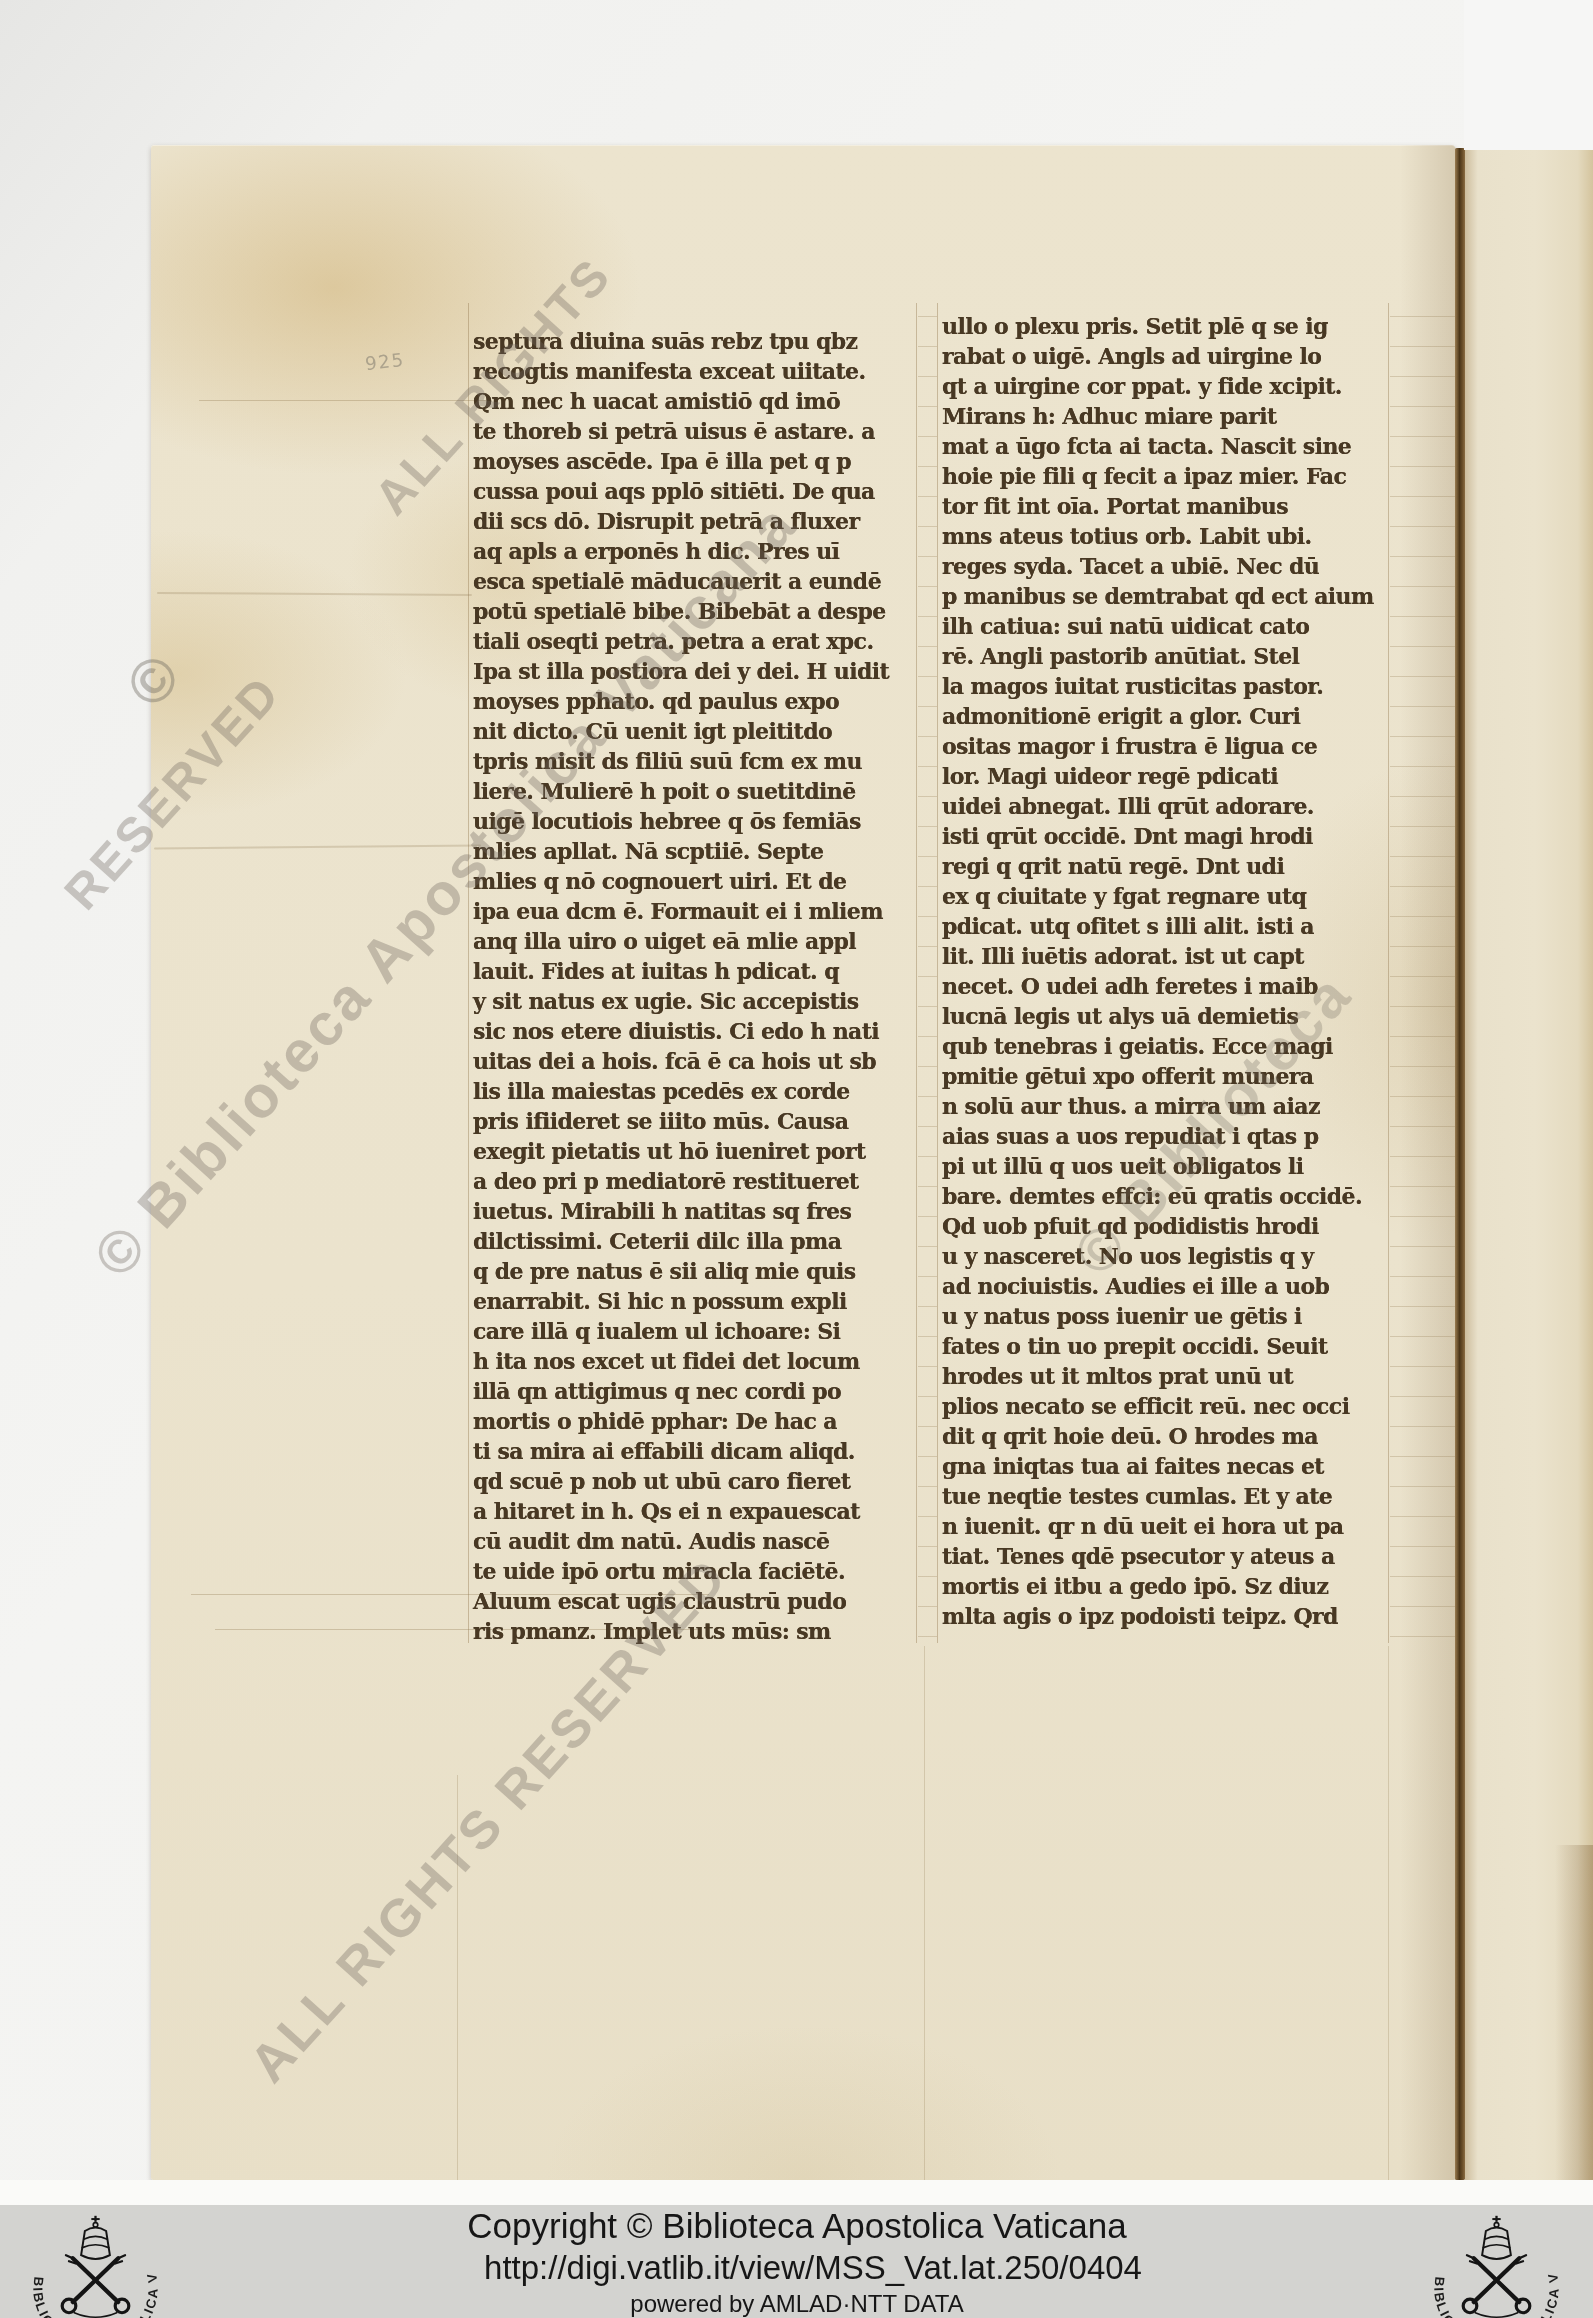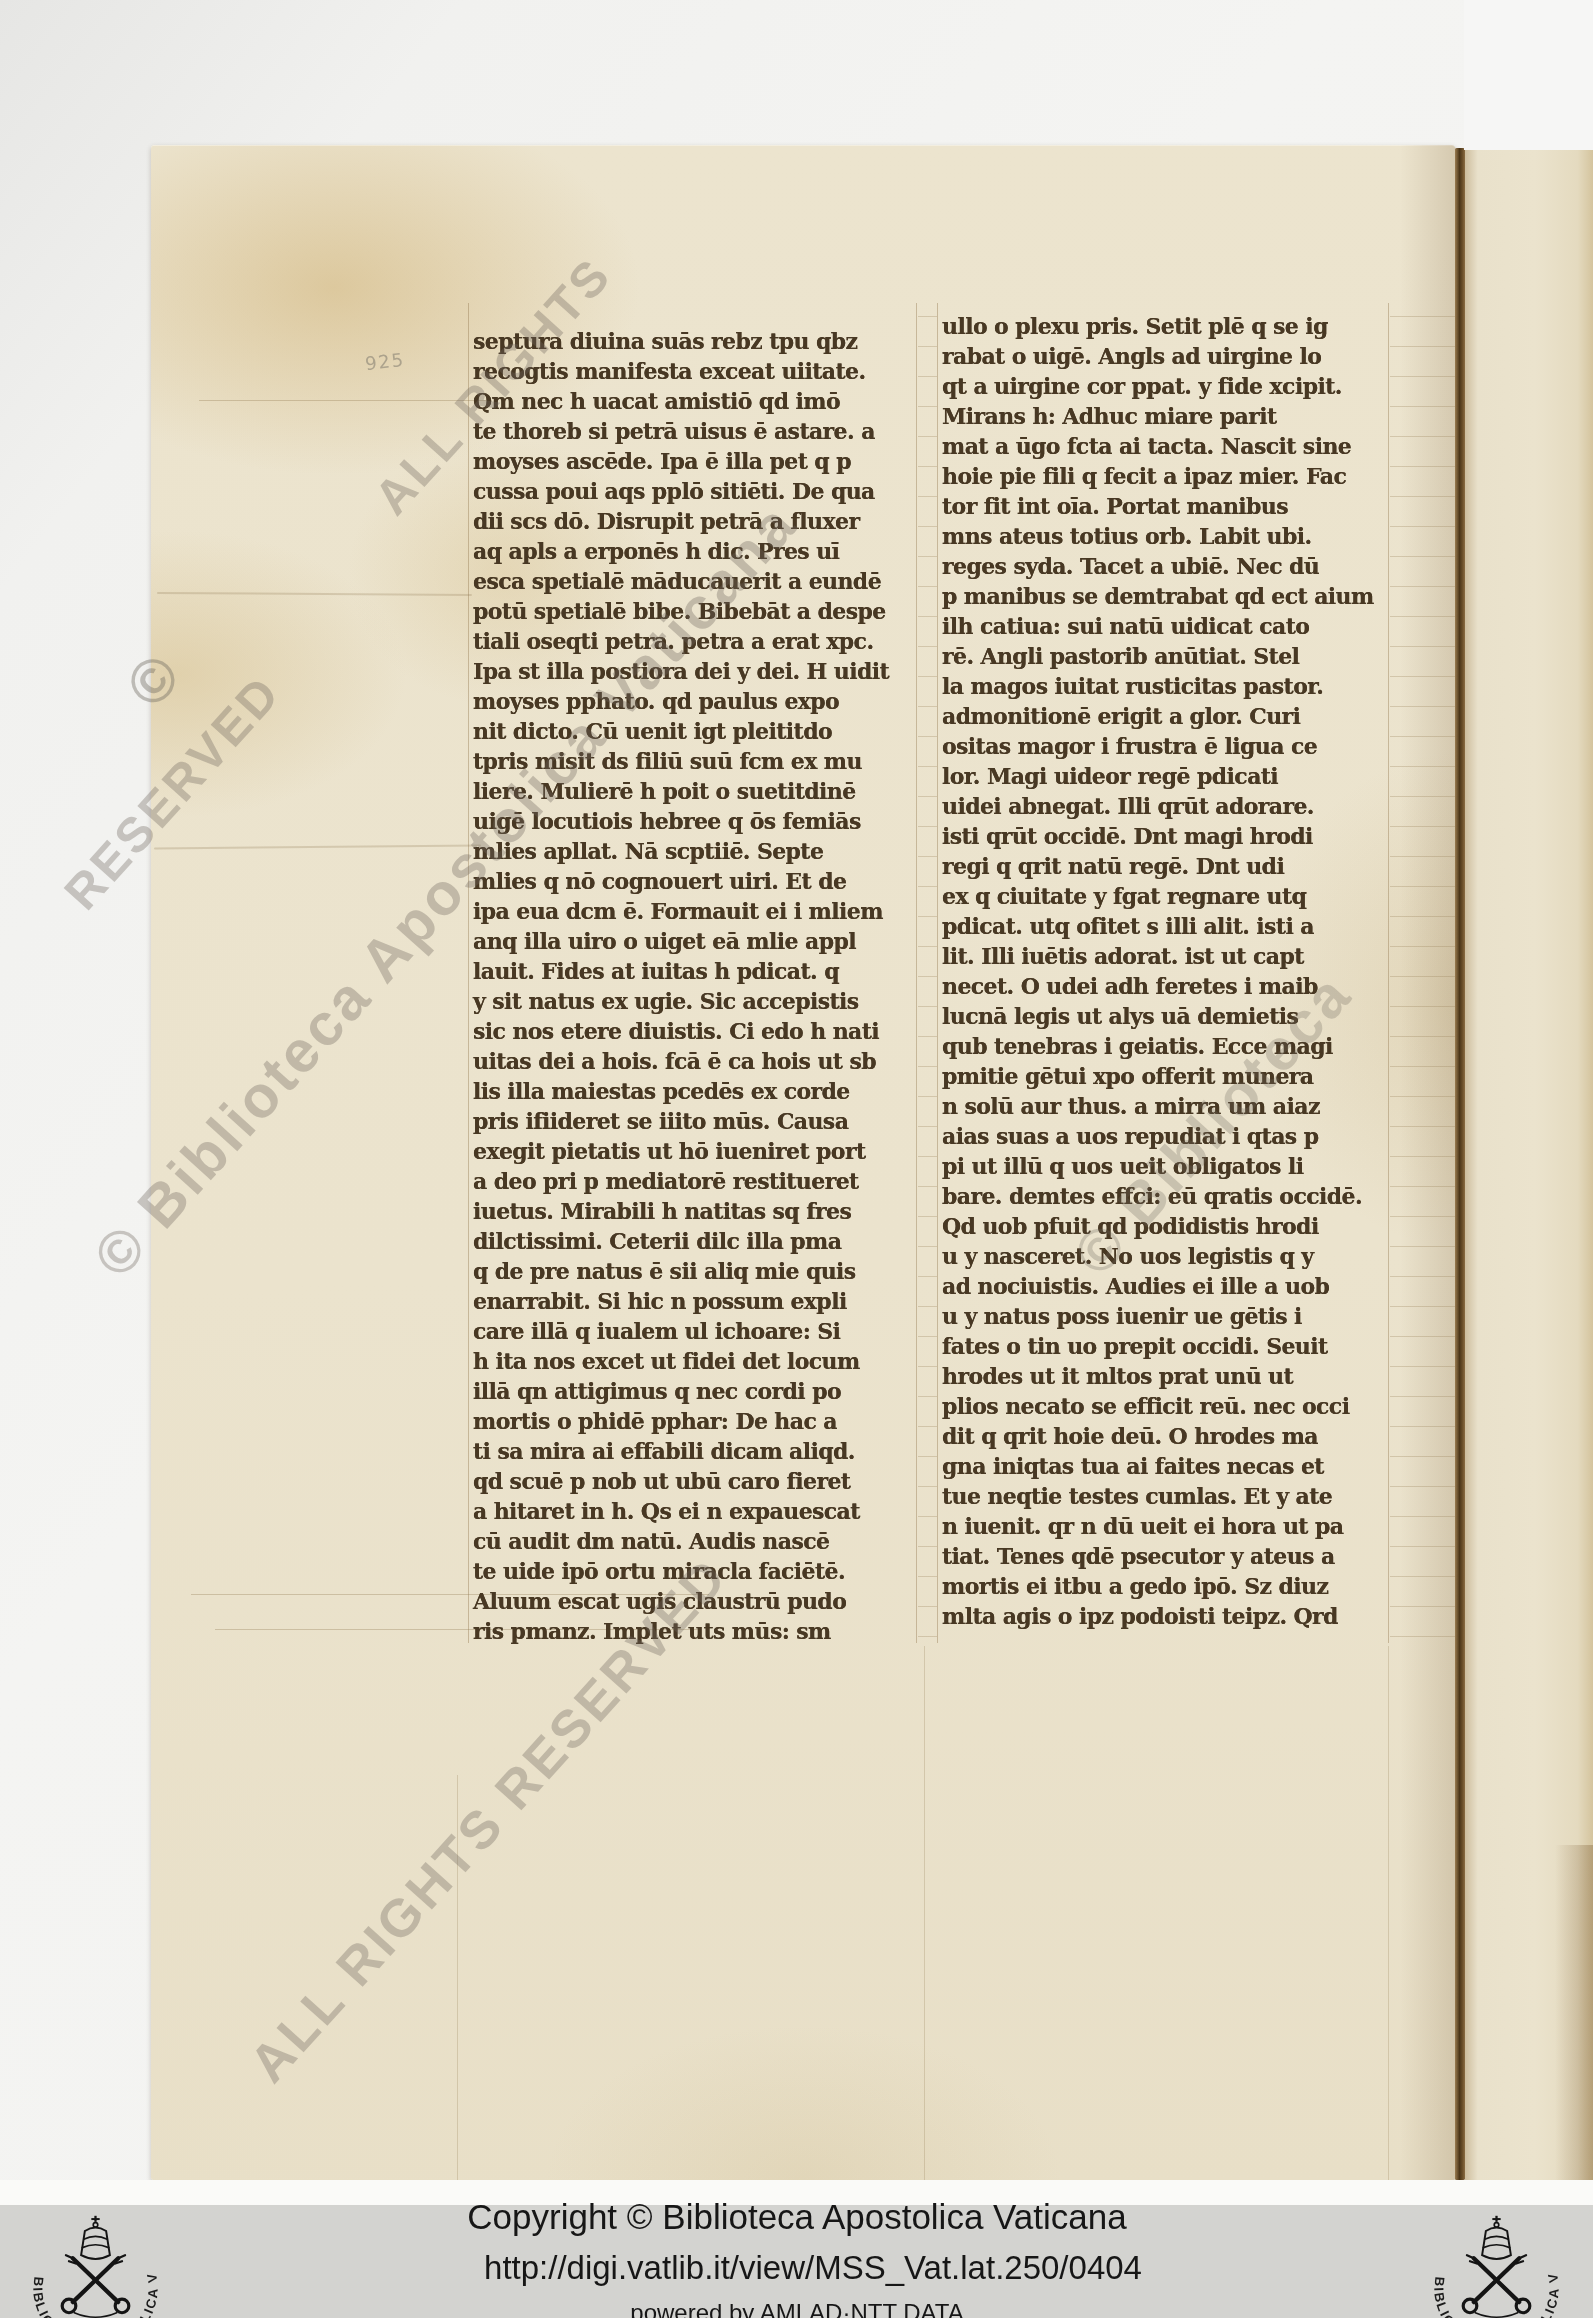--- a/index.html
+++ b/index.html
@@ -75,21 +75,21 @@
   .edge-ink{position:absolute;left:1582px;top:478px;width:5.6px;height:8px;background:transparent;
     box-shadow:2.4px 0 0 0.8px #4a3а26, 2.4px 0 0 0.8px #4a3a26, 1.6px 76px 0 0 #46361f,4px 167px 0 0.8px #46361f,
       0.8px 263px 0 0 #4f3d24,3.2px 374px 0 0.8px #42321c,1.6px 510px 0 0 #46361f,4.8px 653px 0 0.8px #4a3а26,
       4.8px 653px 0 0.8px #4a3a26,2.4px 805px 0 0 #46361f,4px 980px 0 0.8px #42321c,1.6px 1179px 0 0 #46361f,
       3.2px 1362px 0 0.8px #4a3a26,2.4px 1554px 0 0 #46361f;}
 
   
   .footer-white{position:absolute;left:0;top:2180px;width:1594px;height:25.5px;background:#fafaf8;}
   .footer-bar{position:absolute;left:0;top:2205px;width:1594px;height:113px;background:#d3d3d0;}
   .footer-text{position:absolute;left:0;top:2205px;width:1594px;height:113px;
-    display:flex;flex-direction:column;align-items:center;justify-content:center;gap:12px;
+    display:flex;flex-direction:column;align-items:center;justify-content:center;gap:3px;
     color:#161616;}
   .ft-copyright{font-size:35px;letter-spacing:0px;}
   .ft-url{font-size:33px;margin-left:32px;}
   .ft-powered{font-size:24px;}
   .logo{position:absolute;top:2204px;width:159px;height:116px;}
   .logo-left{left:16px;}
   .logo-right{left:1417px;}
 </style>
 </head>
 <body>

